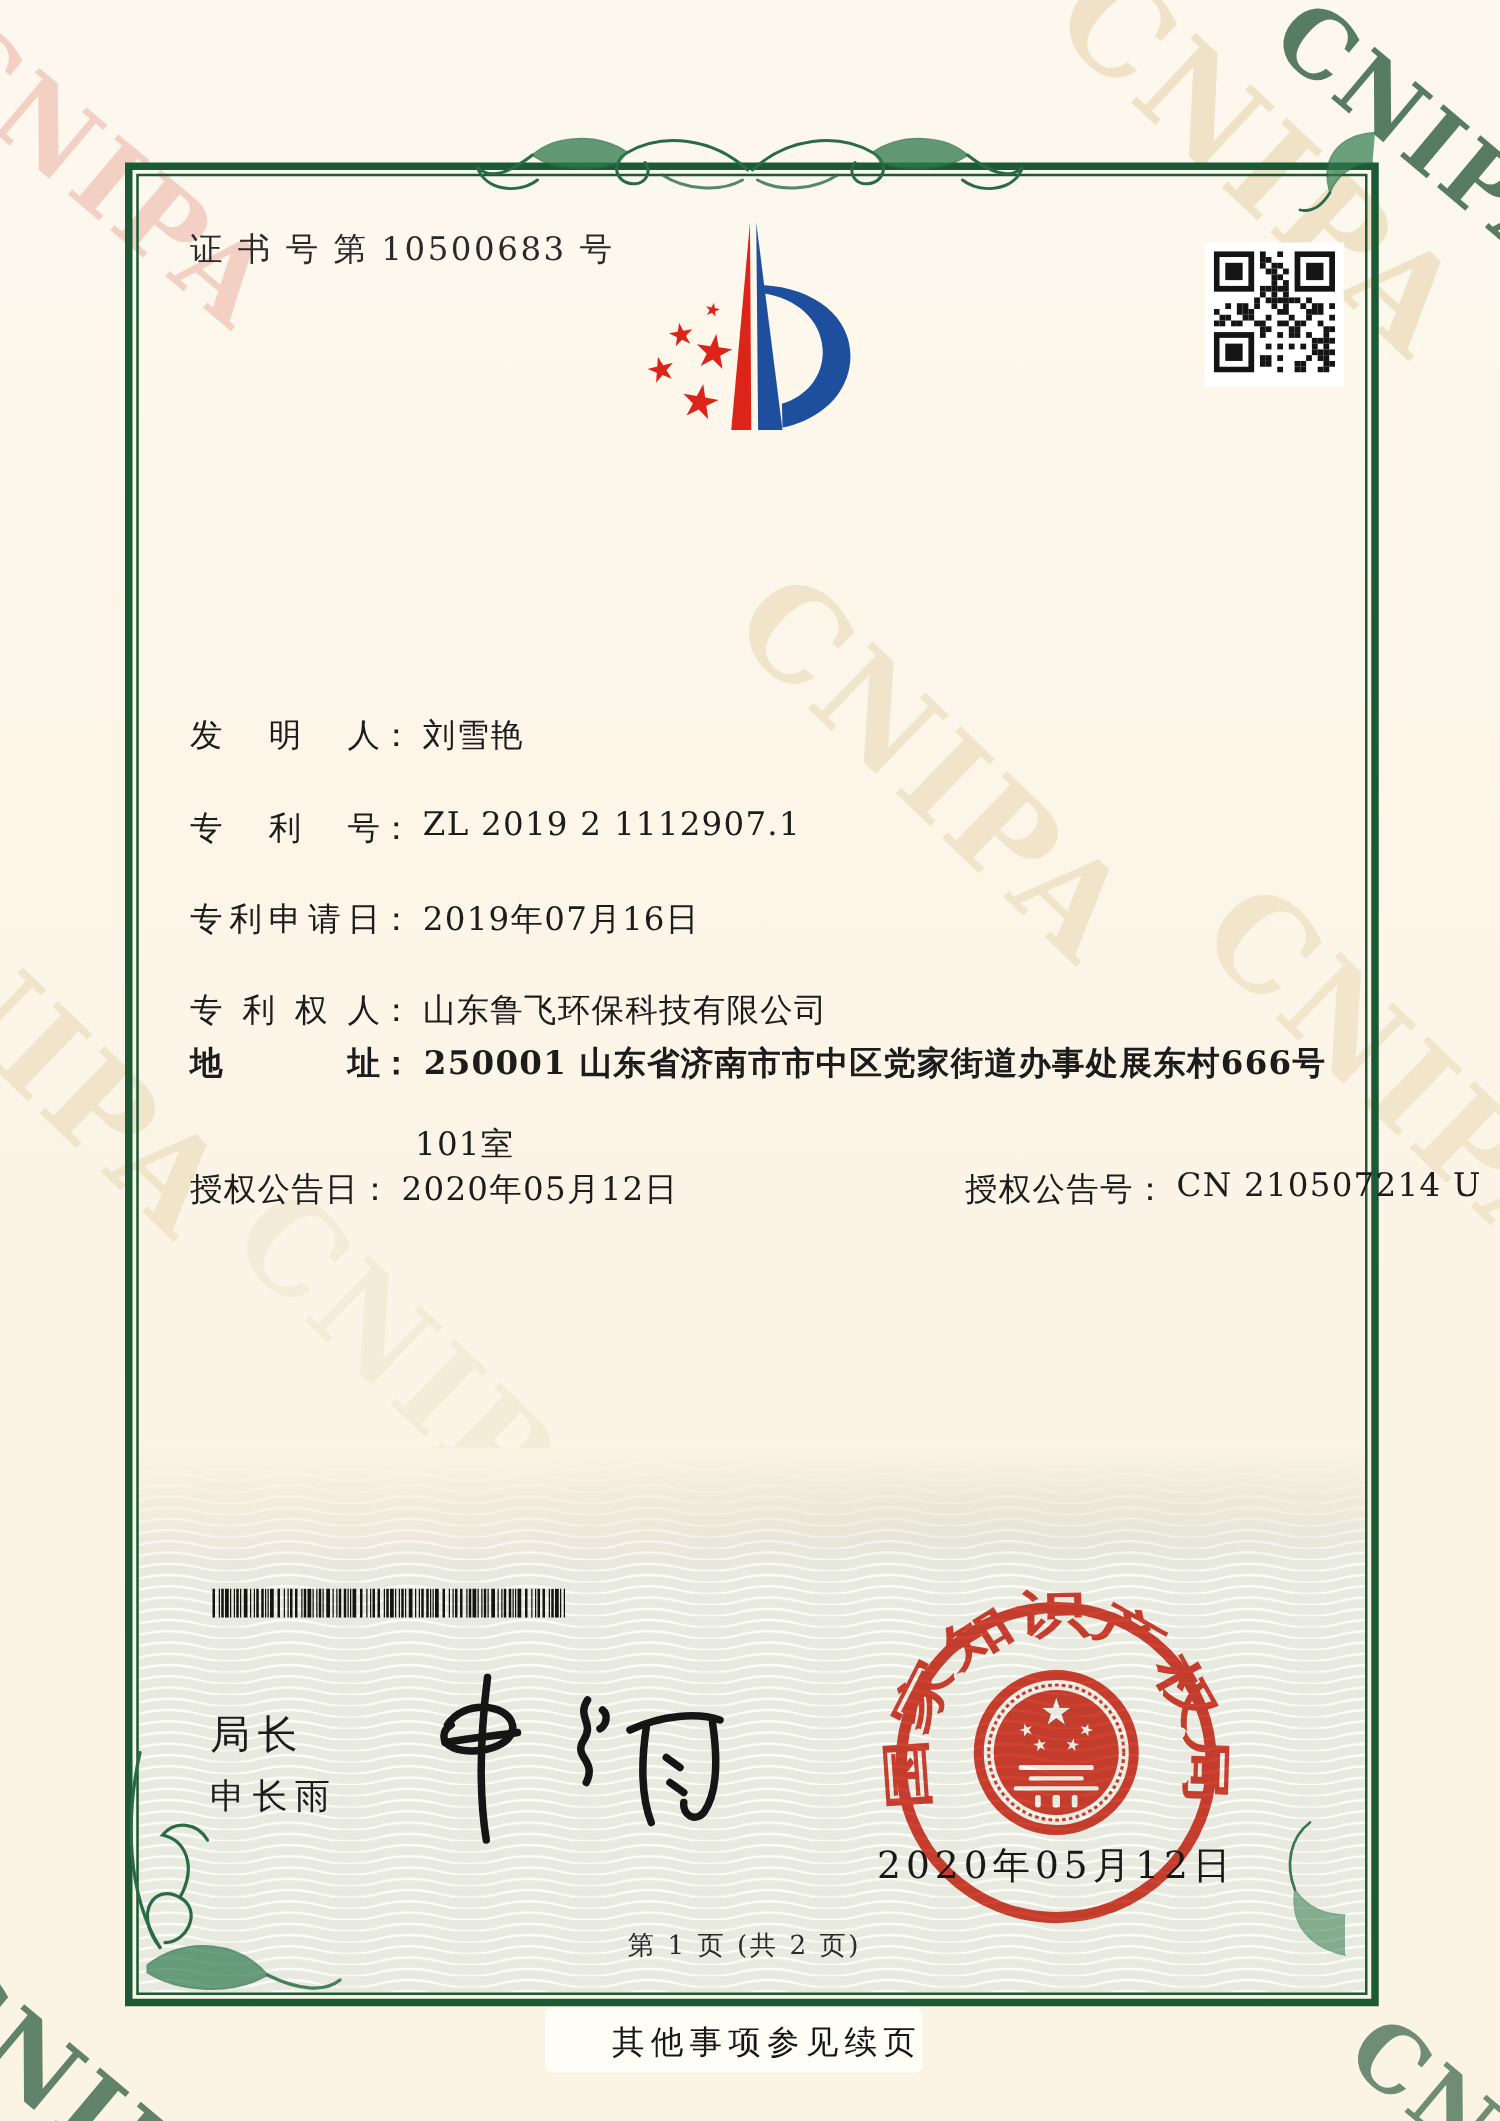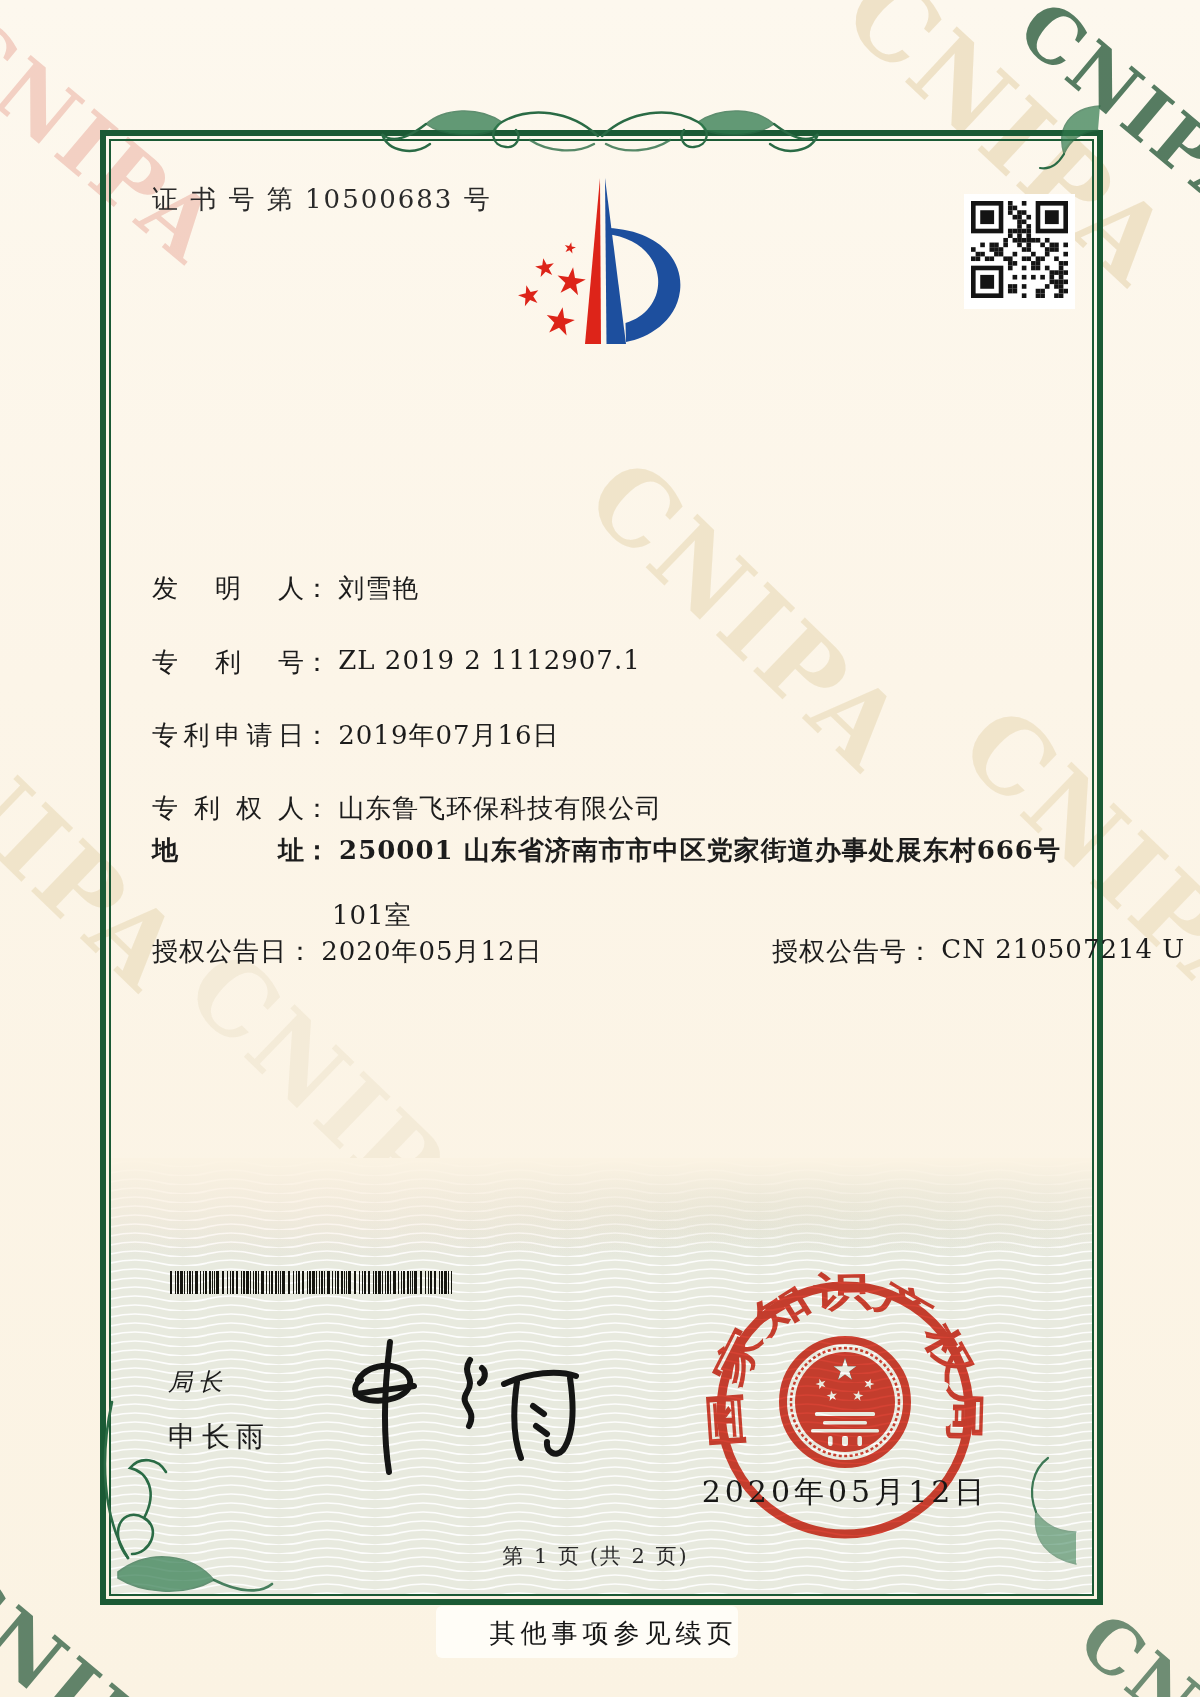--- a/index.html
+++ b/index.html
@@ -55,22 +55,22 @@
   
   .body-text{left:150px;top:996px;width:902px;font-size:27px;line-height:49px;text-align:justify;
              color:#161616;z-index:5;}
   .body-text p{margin:0;text-indent:2em;}
 
   
   .barcode{left:170px;top:1271px;width:287px;height:23px;z-index:5;}
   .barcode div{position:absolute;top:0;height:100%;background:#15150f;}
 
   
-  .officer-title{left:168px;top:1366px;font-size:24px;font-family:"Liberation Sans","DejaVu Sans",sans-serif;
-                 letter-spacing:6px;color:#1b1b1b;z-index:5;font-style:italic;}
+  .officer-title{left:168px;top:1366px;font-size:32px;font-family:"Liberation Sans","DejaVu Sans",sans-serif;
+                 letter-spacing:6px;color:#1b1b1b;z-index:5;}
   .officer-name{left:168px;top:1418px;font-size:28px;font-family:"Liberation Sans","DejaVu Sans",sans-serif;
                 letter-spacing:6px;color:#1b1b1b;z-index:5;}
   .signature{left:318px;top:1328px;z-index:6;mix-blend-mode:multiply;}
 
   
   .seal{left:703px;top:1268px;z-index:6;mix-blend-mode:multiply;opacity:.96;}
 
   
   .page-num{left:100px;top:1542px;width:991px;text-align:center;font-size:21px;color:#2a2a2a;z-index:5;letter-spacing:2px;}
   .cont-pill{left:436px;top:1606px;width:302px;height:52px;background:#fffdf7;border-radius:6px;z-index:5;}

